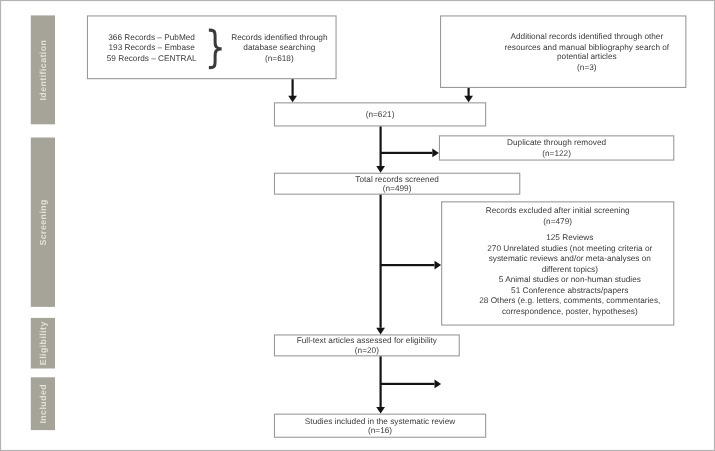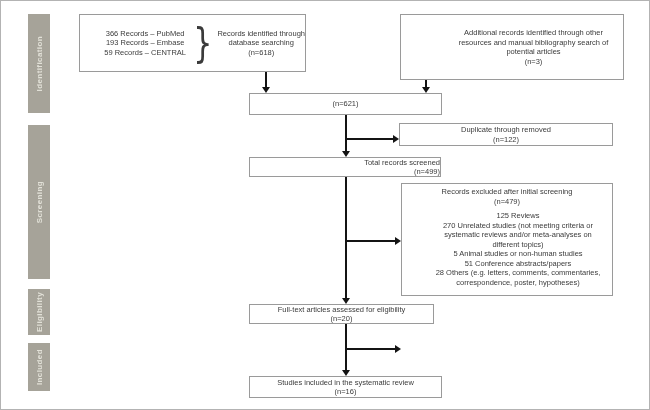--- a/index.html
+++ b/index.html
@@ -23,21 +23,21 @@
     position:absolute; background:#ffffff; border:1px solid #9a9a9a;
     box-sizing:border-box; font-size:7.5px; line-height:9.5px;
     display:flex; flex-direction:column; justify-content:center;
     text-align:center;
   }
   .fbox .ln { white-space:nowrap; }
   .excl { justify-content:flex-start; padding:3px 4px 0 4px; text-align:center; }
   .excl .items { text-align:center; margin-top:5px;margin-left:22px; }
   .excl .items .ln { white-space:nowrap; }
   
-  .srcbox { flex-direction:row; align-items:center; justify-content:flex-end; }
+  .srcbox { flex-direction:row; align-items:center; justify-content:flex-start;padding-left:17px; }
   .srccol { text-align:center; }
   .brace {
     font-size:40px; font-weight:400; color:#3b3b3b;
     transform:scaleX(0.75); margin:0 2px 0 4px; line-height:1;
     font-family:"DejaVu Sans", sans-serif;
   }
   .rescol { text-align:center; }
   
   .vline { position:absolute; width:2px; background:#141414; }
   .hline { position:absolute; height:2px; background:#141414; }
@@ -93,41 +93,41 @@
 
   <div class="fbox" style="left:248px;top:92px;width:193px;height:22px;">
     <div class="ln">(n=621)</div>
   </div>
 
   <div class="fbox" style="left:398px;top:122px;width:214px;height:23px;">
     <div class="ln">Duplicate through removed</div>
     <div class="ln">(n=122)</div>
   </div>
 
-  <div class="fbox" style="left:248px;top:156px;width:192px;height:20px;align-items:flex-end;">
+  <div class="fbox" style="left:248px;top:156px;width:224px;height:20px;">
     <div class="ln">Total records screened</div>
     <div class="ln">(n=499)</div>
   </div>
 
   <div class="fbox excl" style="left:400px;top:182px;width:212px;height:113px;">
     <div class="ln">Records excluded after initial screening</div>
     <div class="ln">(n=479)</div>
     <div class="items">
       <div class="ln">125 Reviews</div>
       <div class="ln">270 Unrelated studies (not meeting criteria or</div>
       <div class="ln">systematic reviews and/or meta-analyses on</div>
       <div class="ln">different topics)</div>
       <div class="ln">5 Animal studies or non-human studies</div>
       <div class="ln">51 Conference abstracts/papers</div>
       <div class="ln">28 Others (e.g. letters, comments, commentaries,</div>
       <div class="ln">correspondence, poster, hypotheses)</div>
     </div>
   </div>
 
-  <div class="fbox" style="left:248px;top:303px;width:185px;height:20px;">
+  <div class="fbox" style="left:248px;top:303px;width:169px;height:20px;">
     <div class="ln">Full-text articles assessed for eligibility</div>
     <div class="ln">(n=20)</div>
   </div>
 
 
   <div class="fbox" style="left:248px;top:375px;width:193px;height:22px;">
     <div class="ln">Studies included in the systematic review</div>
     <div class="ln">(n=16)</div>
   </div>
 

